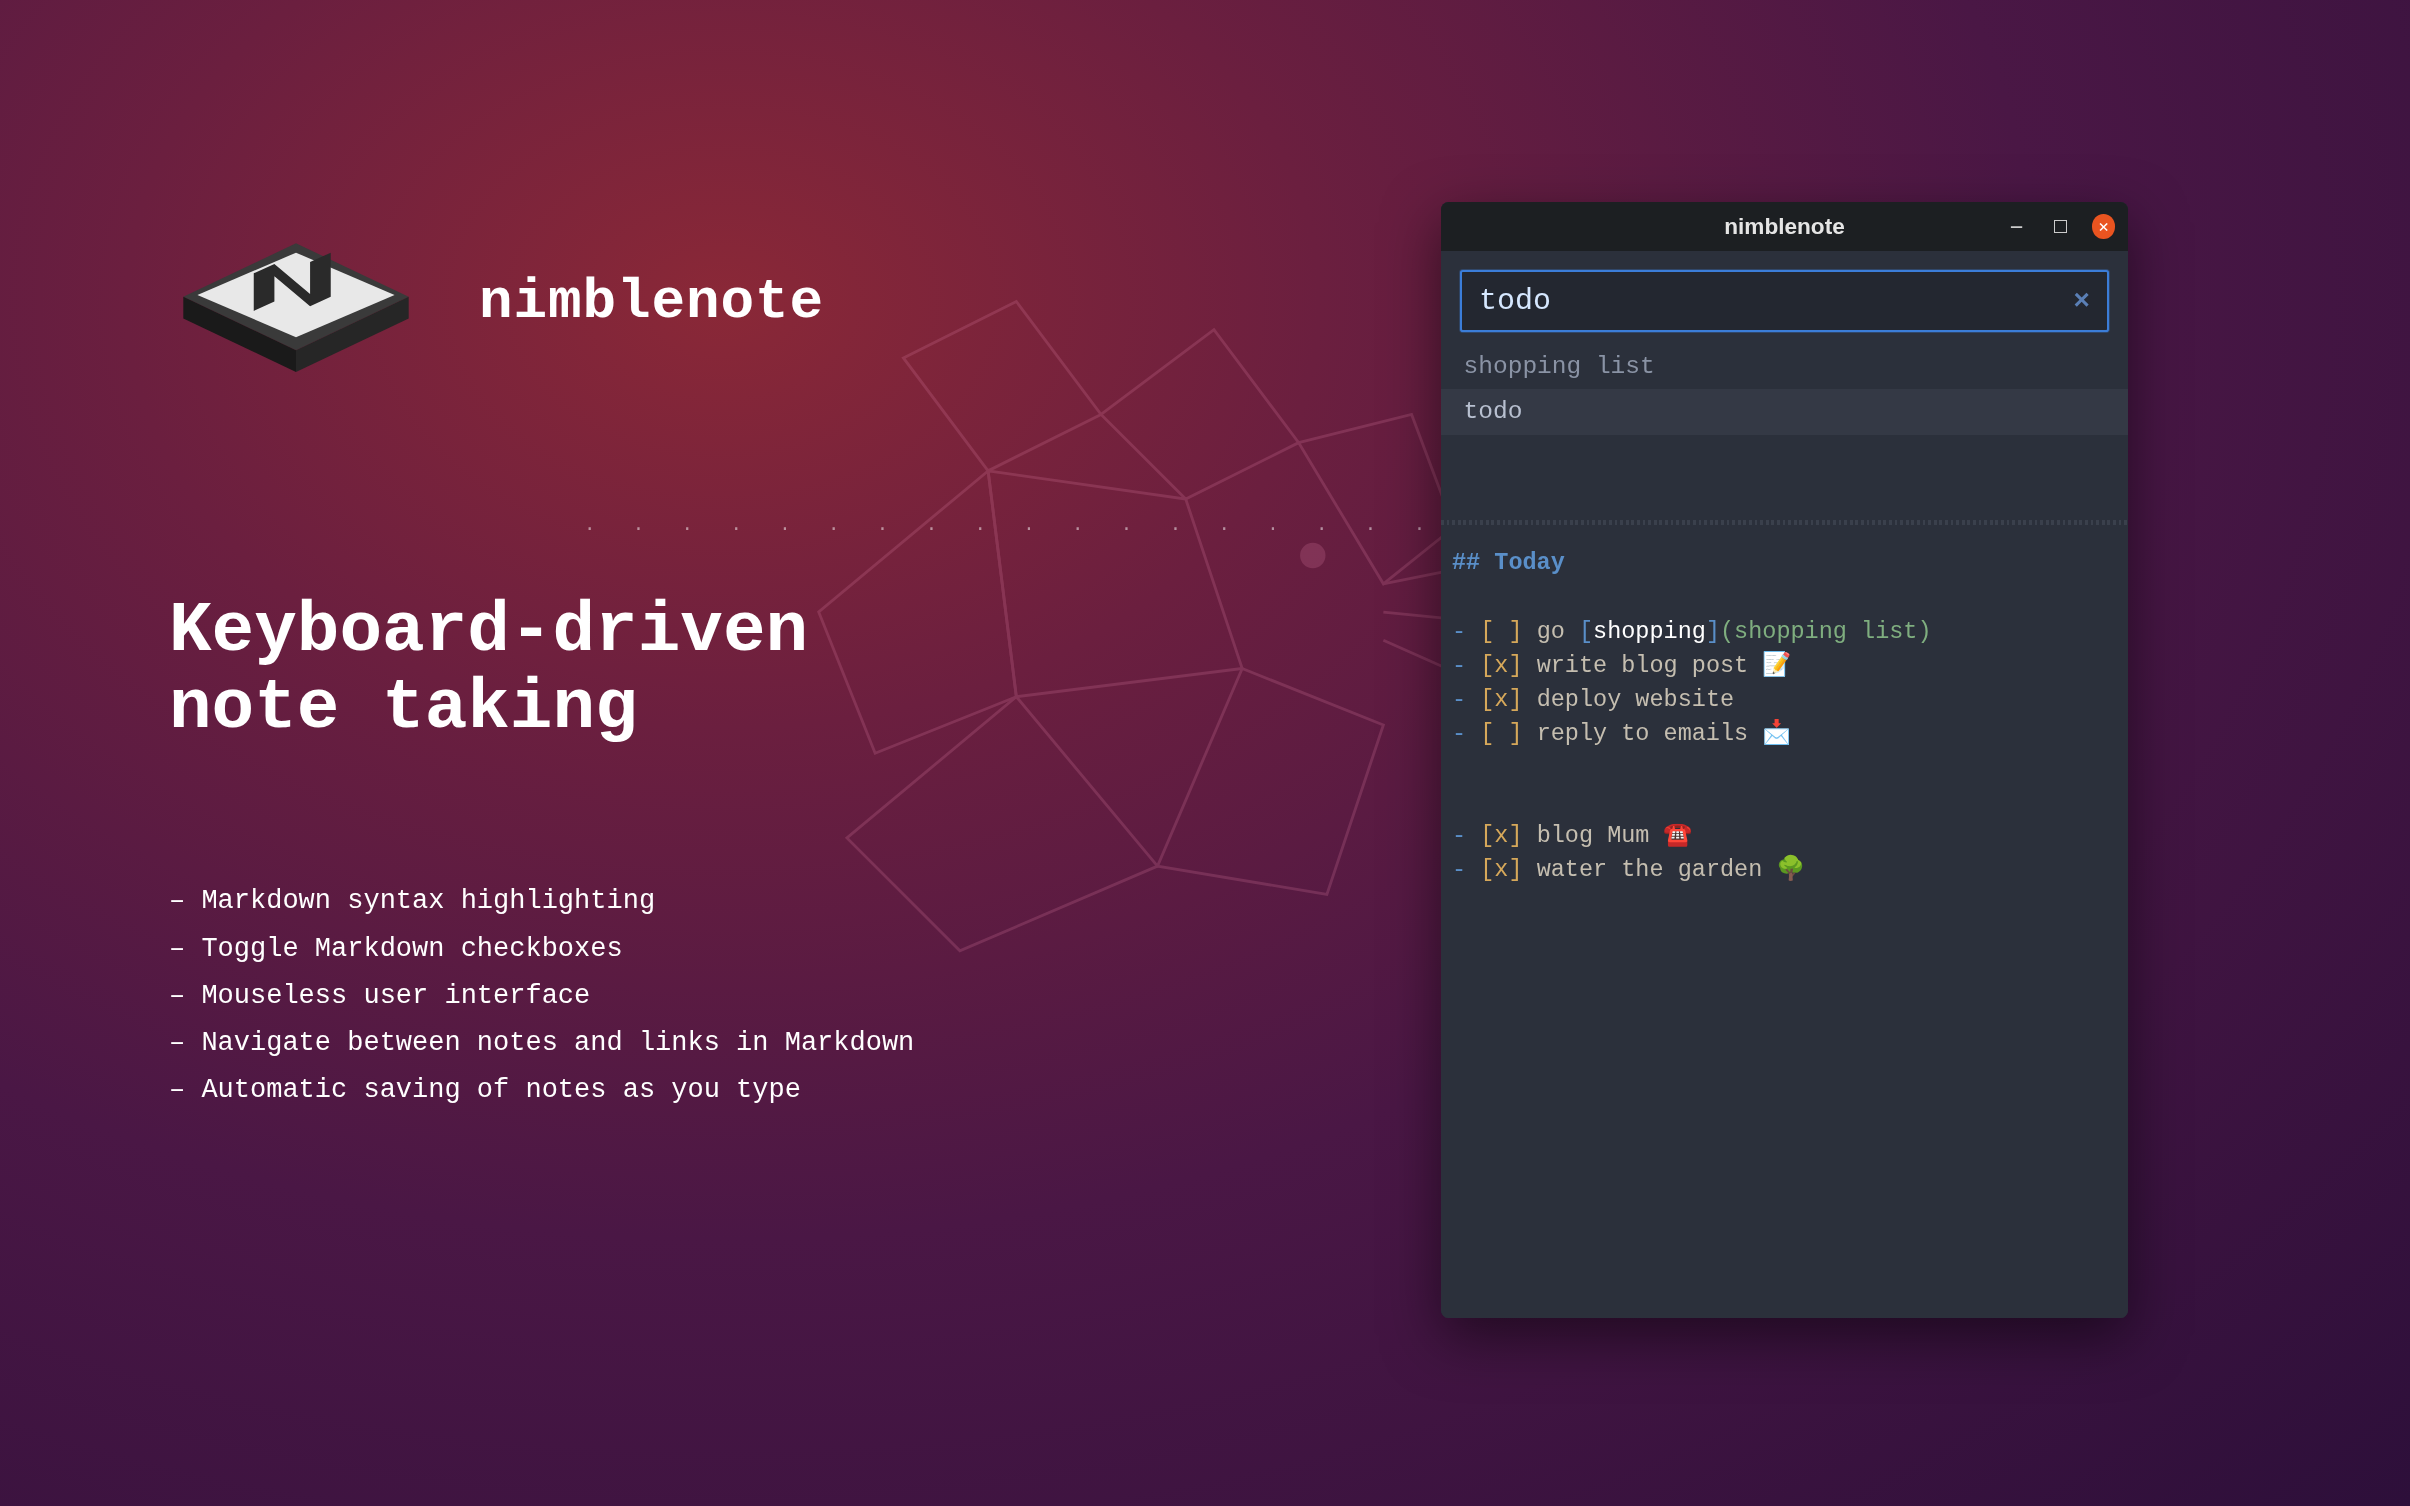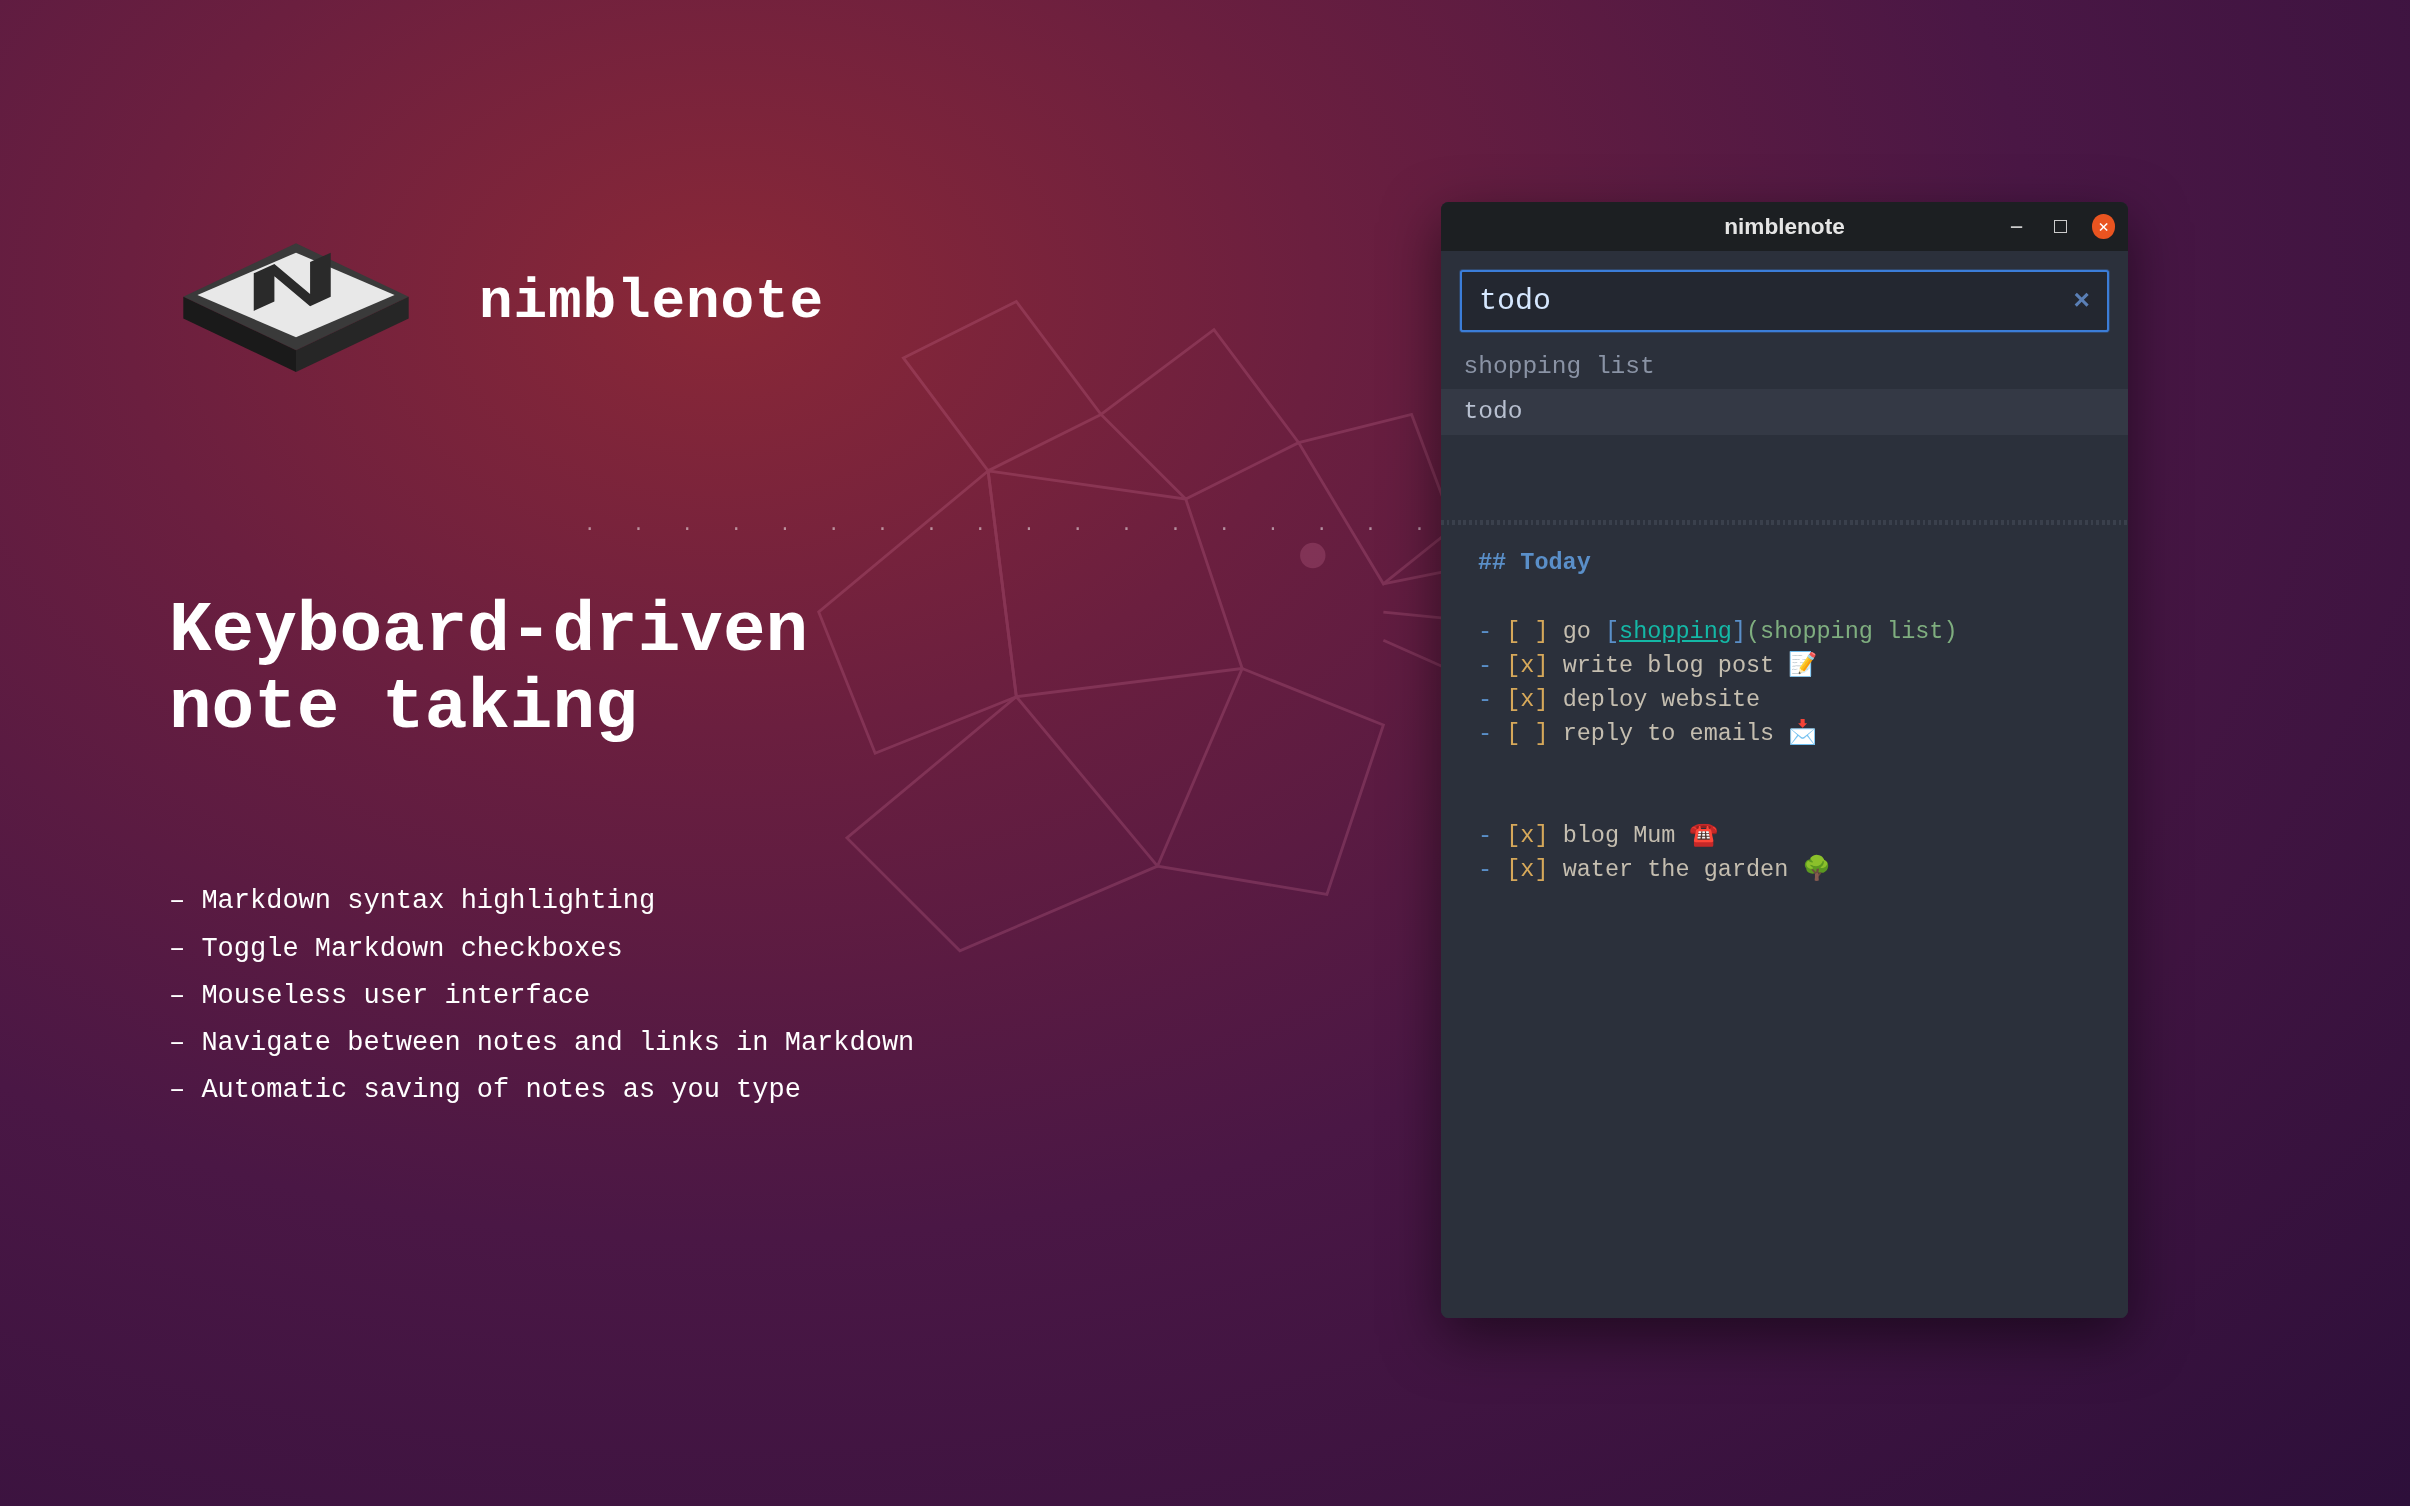--- a/index.html
+++ b/index.html
@@ -136,33 +136,33 @@
     font-family: 'Courier New', monospace;
     cursor: pointer;
   }
   .note-item.selected { background: #343945; color: #b8c0d0; }
   .list-spacer { height: 85px; }
 
   .divider { height: 5.6px; background: repeating-linear-gradient(to right, #3a404c 0px, #3a404c 2.8px, #2b303b 2.8px, #2b303b 5.6px); margin: 0 0 0 0; }
 
   .editor {
     flex: 1;
-    padding: 21px 37px;
+    padding: 21px 11px;
     font-family: 'Courier New', monospace;
     font-size: 23.5px;
     line-height: 1.45;
     background: #2b303b;
     overflow: hidden;
   }
   .ed-line { white-space: pre; color: #a8b2c5; }
   .hd { color: #5a8fc9; font-weight: bold; }
   .punct { color: #5a8fc9; }
   .cb { color: #d6a85a; }
   .cb-x { color: #d6a85a; }
-  .link-u { color: #14b8a6; text-decoration: underline; }
+  .link-u { color: #ffffff; }
   .link-p { color: #7fae7f; }
   .txt { color: #c5beb0; }
   .blank { height: 1.45em; }
 </style>
 </head>
 <body>
 
 <div class="cat-wireframe">
   <svg viewBox="0 0 600 600">
     <g stroke="#d97aa0" stroke-width="2" fill="none" opacity="0.9">

